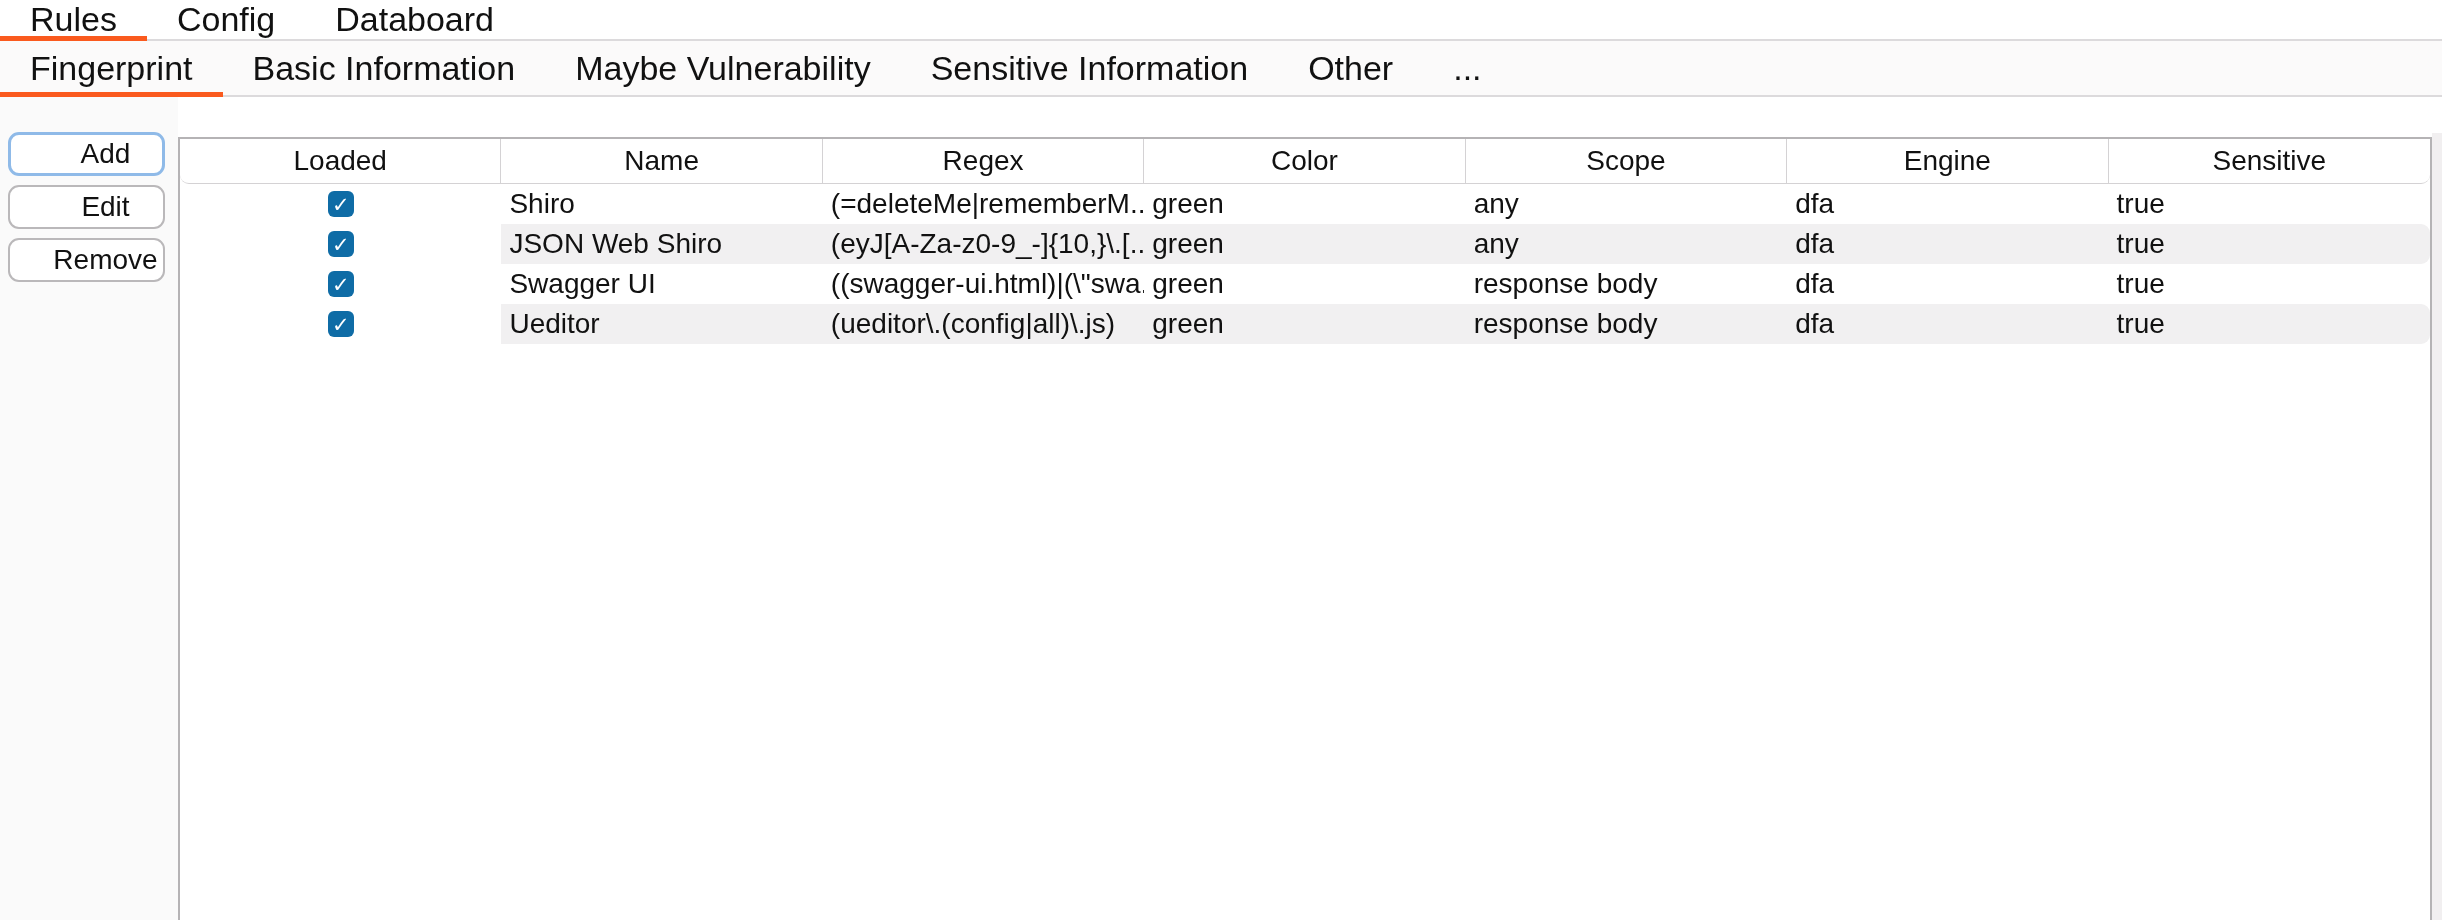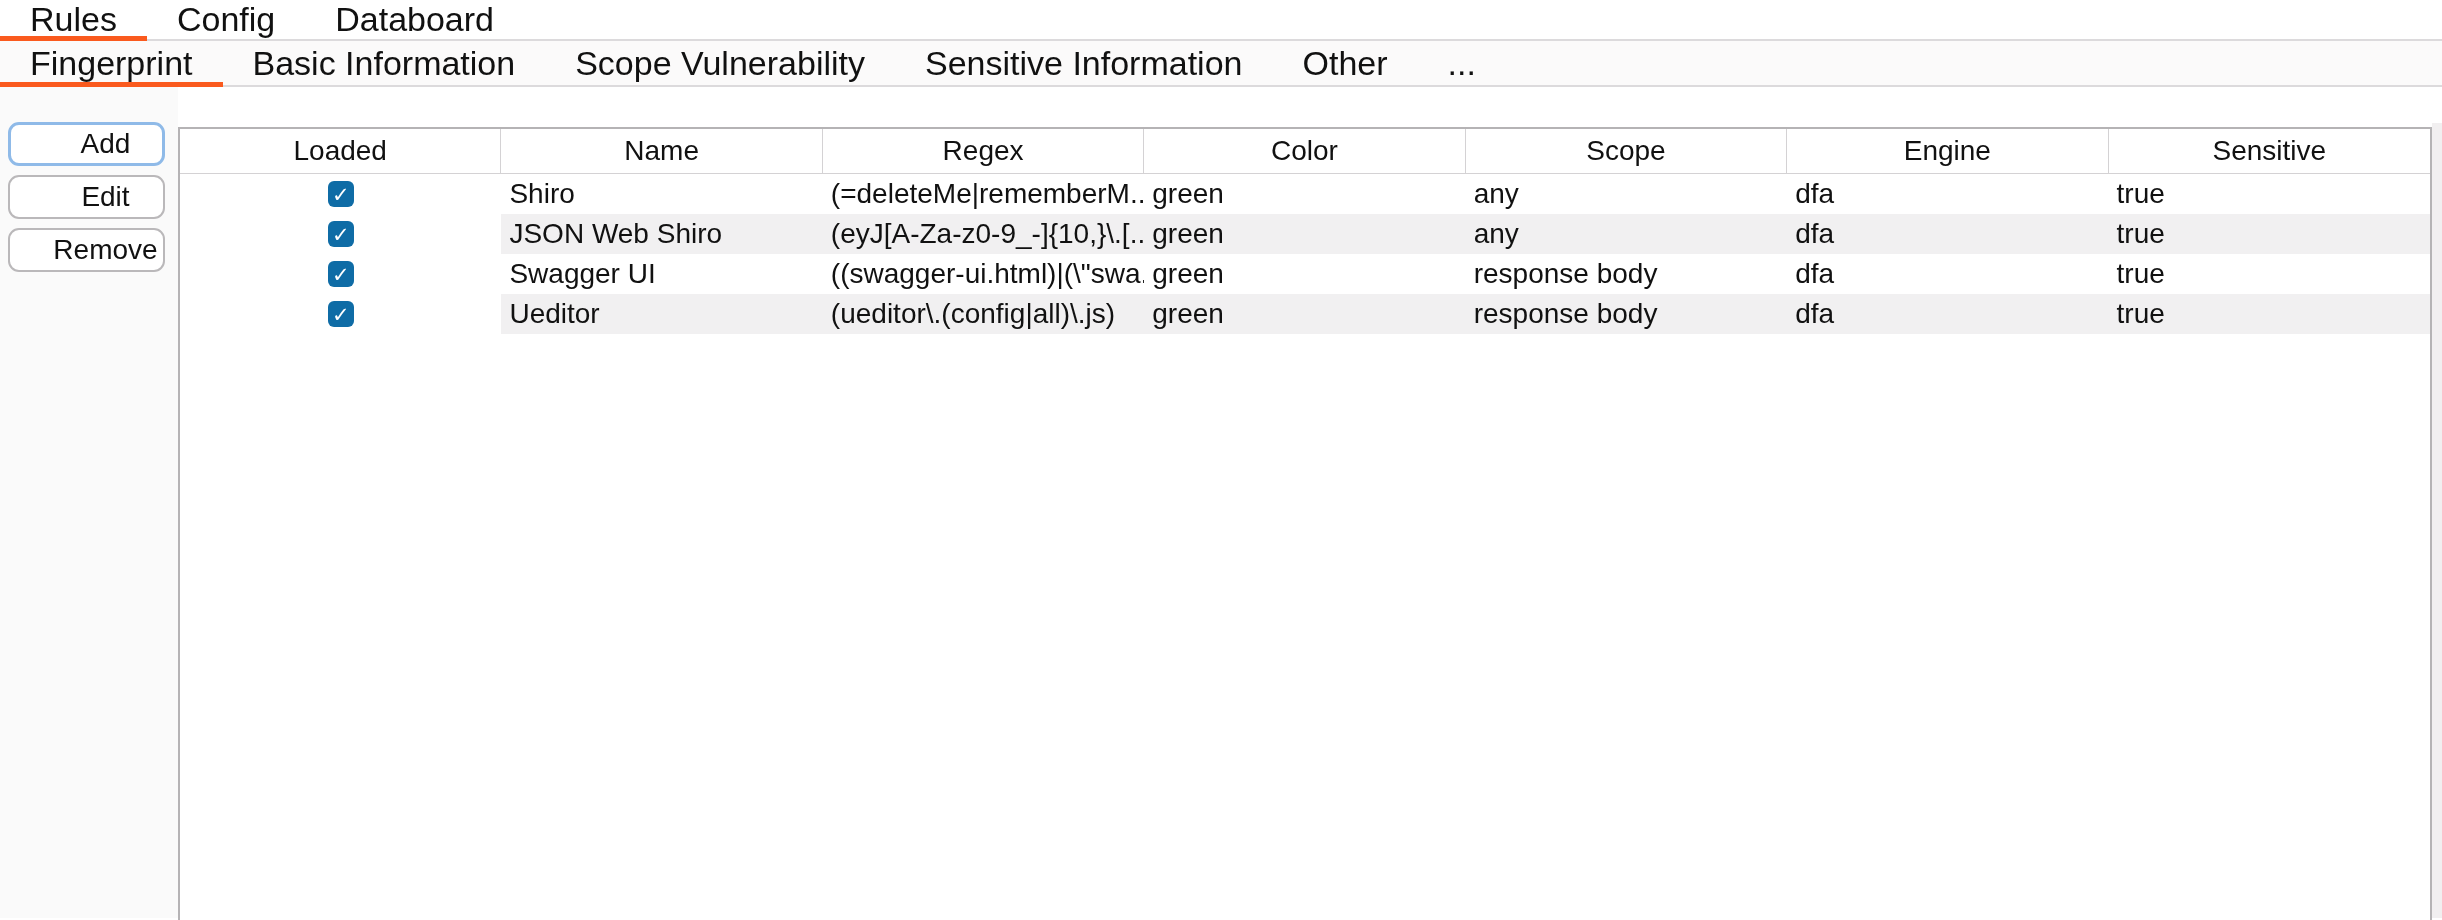--- a/index.html
+++ b/index.html
@@ -17,21 +17,21 @@
   * { margin:0; padding:0; box-sizing:border-box; }
   html,body { width:2442px; height:920px; overflow:hidden; }
   body {
     font-family: "Liberation Sans", "DejaVu Sans", sans-serif;
     background:#ffffff; color:var(--text);
   }
 
   
   .tabbar { display:flex; align-items:stretch; width:100%; background:#ffffff; border-bottom:2px solid var(--tabline); }
   .tabbar.primary { height:41px; }
-  .tabbar.secondary { height:46px; background:#fbfafa; }
+  .tabbar.secondary { height:56px; background:#fbfafa; }
   .tab {
     position:relative; display:flex; align-items:center;
     padding:0 30px; font-size:34px; color:var(--text); cursor:default;
     white-space:nowrap;
   }
   .tab.active::after {
     content:""; position:absolute; left:0; right:0; bottom:-2px; height:5px;
     background:var(--accent);
   }
 
@@ -49,21 +49,21 @@
 
   .content { position:relative; flex:1; background:#ffffff; padding:40px 10px 0 0; }
   .right-strip { position:absolute; top:36px; right:0; width:10px; bottom:0; background:#f1eff0; }
 
   
   .table-wrap {
     height:810px; background:#ffffff;
     border:2px solid var(--table_border);
     overflow:hidden;
   }
-  .thead, .tr { display:grid; grid-template-columns:repeat(7, 1fr); }
+  .thead, .tr { display:grid; grid-template-columns:repeat(7, 1fr);border-radius:9px; }
   .thead { height:45px; border-bottom:1.5px solid var(--header_sep); }
   .th {
     display:flex; align-items:center; justify-content:center;
     font-size:28px; border-right:1.5px solid var(--header_sep);
     overflow:hidden; white-space:nowrap;
   }
   .th:last-child { border-right:none; }
   .tr { height:40px; }
   .tr.striped { background:var(--stripe); }
   .td {
@@ -98,21 +98,21 @@
 </nav>
 
 <nav class="tabbar secondary">
   <div class="tab active">
       <span>Fingerprint</span>
     </div>
   <div class="tab">
       <span>Basic Information</span>
     </div>
   <div class="tab">
-      <span>Scope Vulnerability</span>
+      <span>Maybe Vulnerability</span>
     </div>
   <div class="tab">
       <span>Sensitive Information</span>
     </div>
   <div class="tab">
       <span>Other</span>
     </div>
   <div class="tab">
       <span>...</span>
     </div>

